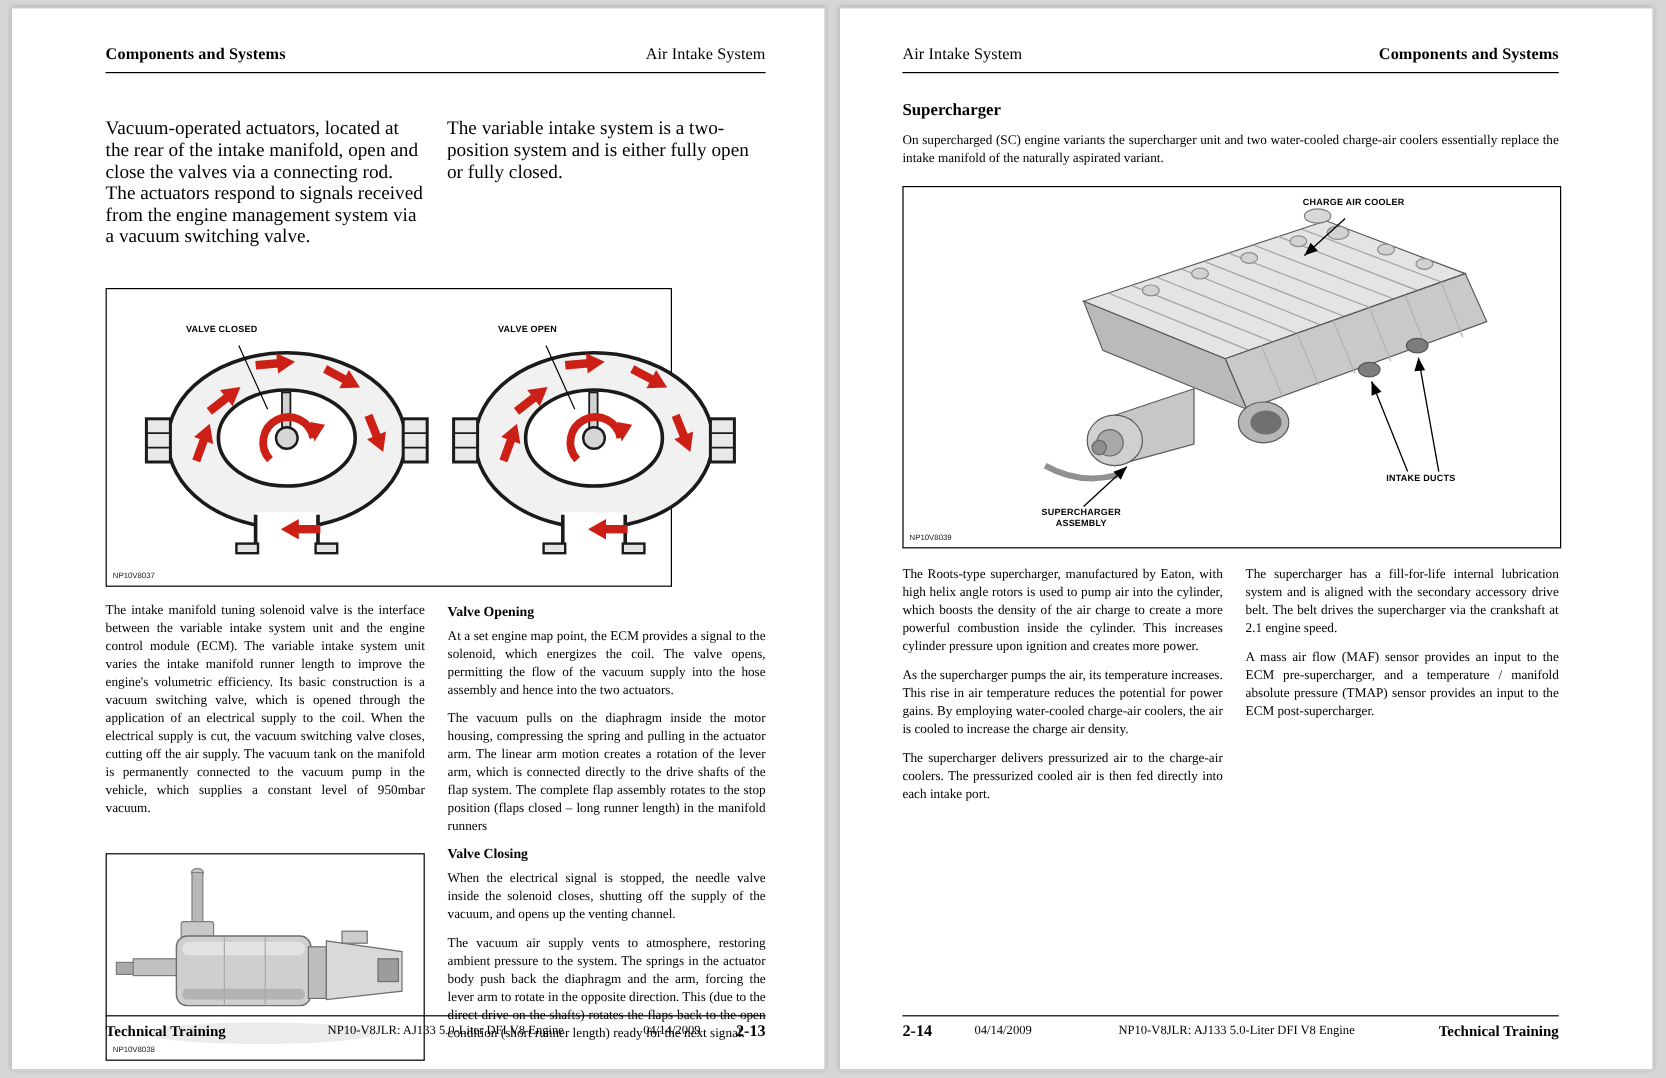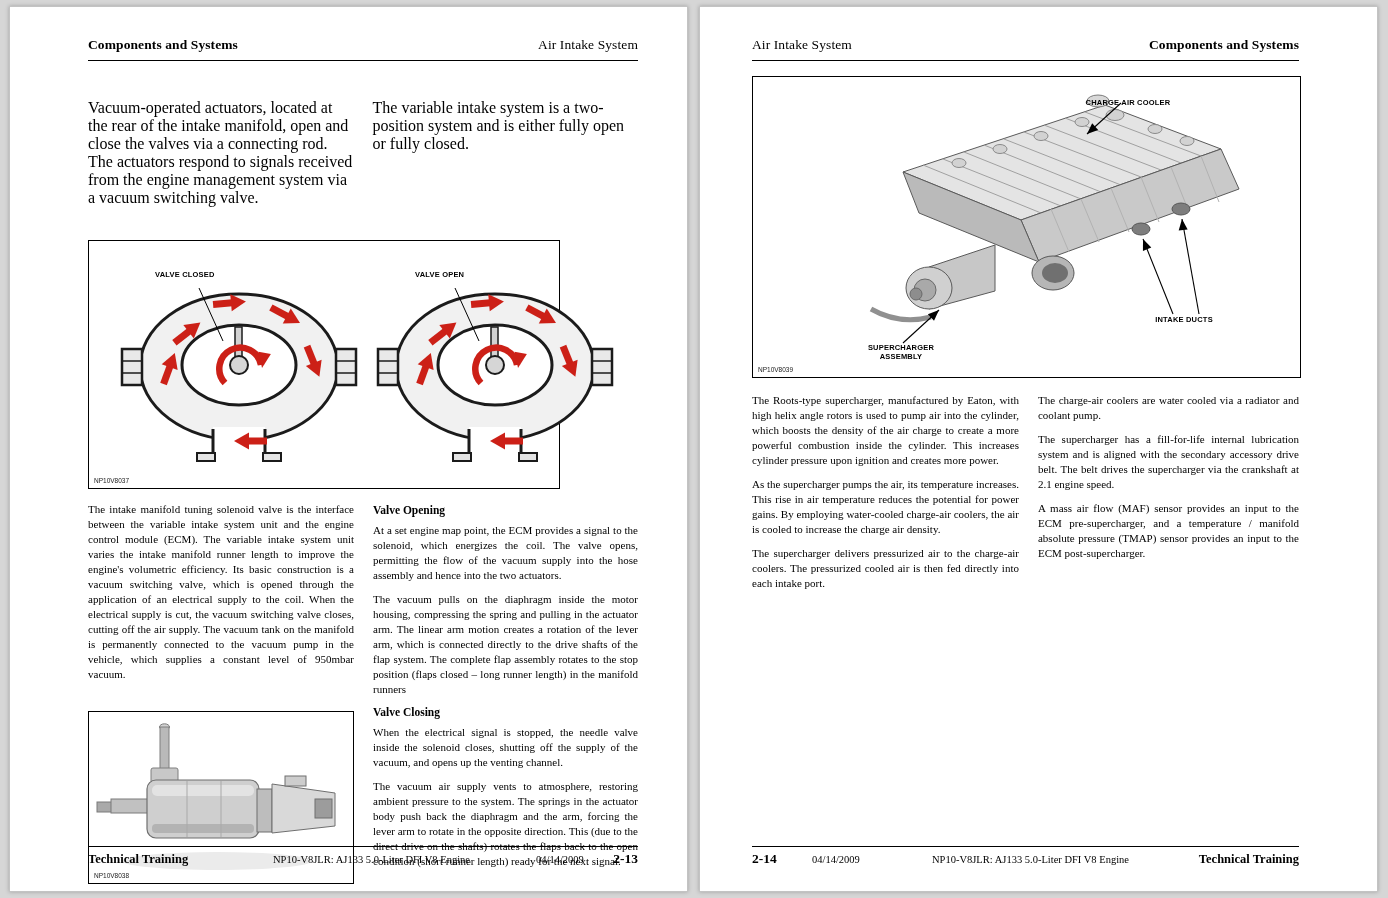--- a/index.html
+++ b/index.html
@@ -204,20 +204,22 @@
   </div>
 
   <div class="page">
     <div class="content-right">
 
       <div class="pghead">
         <span class="ht">Air Intake System</span>
         <span class="ht bold">Components and Systems</span>
       </div>
 
+      <h2 class="section">Supercharger</h2>
+      <p class="wide">On supercharged (SC) engine variants the supercharger unit and two water-cooled charge-air coolers essentially replace the intake manifold of the naturally aspirated variant.</p>
 
       <div class="figbox fig-super">
         <svg width="547" height="300" viewBox="0 0 547 300">
 
           <polygon points="150,95 352,28 468,72 268,143" fill="#e4e4e4" stroke="#5a5a5a"></polygon>
           <g stroke="#a0a0a0" stroke-width="1">
             <line x1="170" y1="88" x2="288" y2="136"></line>
             <line x1="190" y1="82" x2="308" y2="129"></line>
             <line x1="211" y1="75" x2="328" y2="122"></line>
             <line x1="231" y1="68" x2="348" y2="115"></line>
@@ -267,34 +269,33 @@
             <line x1="368" y1="26" x2="334" y2="57"></line>
             <line x1="420" y1="237" x2="390" y2="162"></line>
             <line x1="446" y1="237" x2="429" y2="142"></line>
             <line x1="150" y1="266" x2="186" y2="233"></line>
           </g>
           <use href="#ahead" fill="#000" transform="translate(334,57) rotate(138)"></use>
           <use href="#ahead" fill="#000" transform="translate(390,162) rotate(-112)"></use>
           <use href="#ahead" fill="#000" transform="translate(429,142) rotate(-96)"></use>
           <use href="#ahead" fill="#000" transform="translate(186,233) rotate(-43)"></use>
         </svg>
-        <div class="figlabel" style="left:310px; top:22px; width:130px;">CHARGE AIR COOLER</div>
+        <div class="figlabel" style="left:310px; top:9px; width:130px;">CHARGE AIR COOLER</div>
         <div class="figlabel" style="left:396px; top:239px; width:70px;">INTAKE DUCTS</div>
         <div class="figlabel" style="left:110px; top:267px; width:76px;">SUPERCHARGER ASSEMBLY</div>
         <div class="figcode">NP10V8039</div>
       </div>
 
       <div class="cols">
         <div class="col" style="width:268px;">
           <p>The Roots-type supercharger, manufactured by Eaton, with high helix angle rotors is used to pump air into the cylinder, which boosts the density of the air charge to create a more powerful combustion inside the cylinder. This increases cylinder pressure upon ignition and creates more power.</p>
           <p>As the supercharger pumps the air, its temperature increases. This rise in air temperature reduces the potential for power gains. By employing water-cooled charge-air coolers, the air is cooled to increase the charge air density.</p>
           <p>The supercharger delivers pressurized air to the charge-air coolers. The pressurized cooled air is then fed directly into each intake port.</p>
         </div>
         <div class="col" style="width:262px;">
-          <p>The charge-air coolers are water cooled via a radiator and coolant pump.</p>
           <p>The supercharger has a fill-for-life internal lubrication system and is aligned with the secondary accessory drive belt. The belt drives the supercharger via the crankshaft at 2.1 engine speed.</p>
           <p>A mass air flow (MAF) sensor provides an input to the ECM pre-supercharger, and a temperature / manifold absolute pressure (TMAP) sensor provides an input to the ECM post-supercharger.</p>
         </div>
       </div>
     </div>
 
     <div class="footer footer-right">
       <span class="f-page pos-l0">2-14</span>
       <span class="f-date pos-date-r">04/14/2009</span>
       <span class="f-course pos-course-r">NP10-V8JLR: AJ133 5.0-Liter DFI V8 Engine</span>

